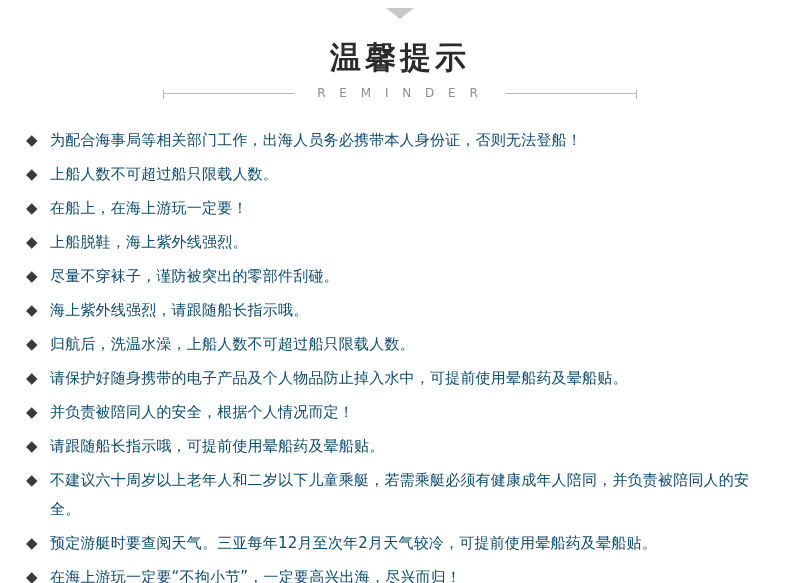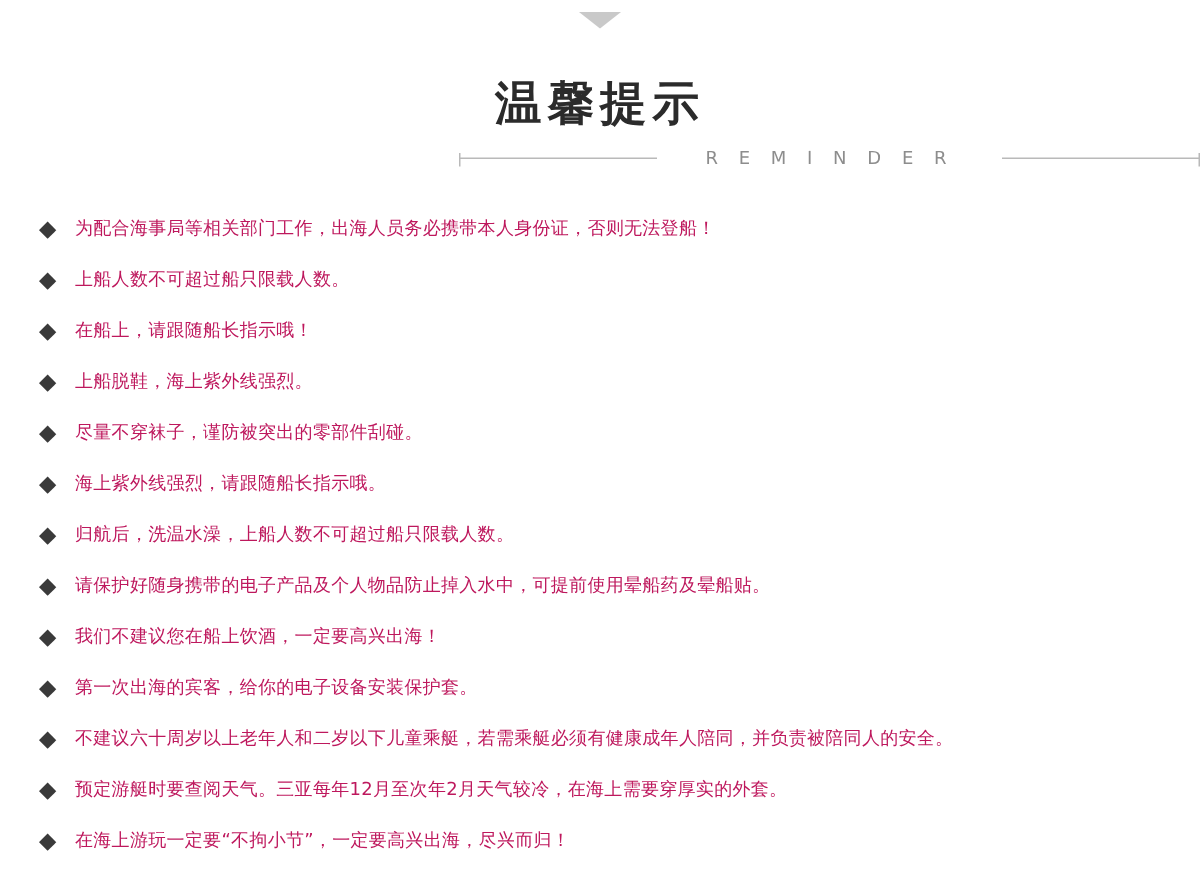--- a/index.html
+++ b/index.html
@@ -29,37 +29,37 @@
     transform: translateX(-50%);
     width: 0;
     height: 0;
     border-left: 14px solid transparent;
     border-right: 14px solid transparent;
     border-top: 11px solid #c9c9c9;
   }
 
   
   .header {
-    padding-top: 52px;
+    padding-top: 40px;
     text-align: center;
   }
   .title {
     font-family: "DejaVu Sans", "Liberation Sans", sans-serif;
     font-size: 31px;
     font-weight: bold;
     letter-spacing: 4px;
     color: #2b2b2b;
     line-height: 1.1;
   }
   .subtitle-row {
     margin-top: 12px;
     display: flex;
     align-items: center;
-    justify-content: flex-end;
-    gap: 18px;
+    justify-content: center;
+    gap: 8px;
   }
   .rule {
     width: 132px;
     height: 0;
     border-top: 1px solid #b9b9b9;
     position: relative;
   }
   .rule::before {
     content: "";
     position: absolute;
@@ -92,23 +92,23 @@
     flex: 0 0 auto;
     width: 24px;
     font-size: 15px;
     line-height: 29px;
     color: #3a3a3a;
     text-align: left;
     user-select: none;
   }
   .text {
     flex: 1 1 auto;
-    font-size: 12px;
+    font-size: 15px;
     line-height: 29px;
-    color: #be185d;
+    color: #0c4a6e;
     letter-spacing: 0.2px;
     word-break: break-all;
   }
 </style>
 </head>
 <body>
 
 <div class="page">
 
   <div class="top-arrow"></div>
@@ -126,21 +126,21 @@
       <div class="item">
         <span class="bullet">◆</span>
         <span class="text">为配合海事局等相关部门工作，出海人员务必携带本人身份证，否则无法登船！</span>
       </div>
       <div class="item">
         <span class="bullet">◆</span>
         <span class="text">上船人数不可超过船只限载人数。</span>
       </div>
       <div class="item">
         <span class="bullet">◆</span>
-        <span class="text">在船上，请跟随船长指示哦！</span>
+        <span class="text">在船上，在海上游玩一定要！</span>
       </div>
       <div class="item">
         <span class="bullet">◆</span>
         <span class="text">上船脱鞋，海上紫外线强烈。</span>
       </div>
       <div class="item">
         <span class="bullet">◆</span>
         <span class="text">尽量不穿袜子，谨防被突出的零部件刮碰。</span>
       </div>
       <div class="item">
@@ -150,33 +150,33 @@
       <div class="item">
         <span class="bullet">◆</span>
         <span class="text">归航后，洗温水澡，上船人数不可超过船只限载人数。</span>
       </div>
       <div class="item">
         <span class="bullet">◆</span>
         <span class="text">请保护好随身携带的电子产品及个人物品防止掉入水中，可提前使用晕船药及晕船贴。</span>
       </div>
       <div class="item">
         <span class="bullet">◆</span>
-        <span class="text">我们不建议您在船上饮酒，一定要高兴出海！</span>
+        <span class="text">并负责被陪同人的安全，根据个人情况而定！</span>
       </div>
       <div class="item">
         <span class="bullet">◆</span>
-        <span class="text">第一次出海的宾客，给你的电子设备安装保护套。</span>
+        <span class="text">请跟随船长指示哦，可提前使用晕船药及晕船贴。</span>
       </div>
       <div class="item">
         <span class="bullet">◆</span>
         <span class="text">不建议六十周岁以上老年人和二岁以下儿童乘艇，若需乘艇必须有健康成年人陪同，并负责被陪同人的安全。</span>
       </div>
       <div class="item">
         <span class="bullet">◆</span>
-        <span class="text">预定游艇时要查阅天气。三亚每年12月至次年2月天气较冷，在海上需要穿厚实的外套。</span>
+        <span class="text">预定游艇时要查阅天气。三亚每年12月至次年2月天气较冷，可提前使用晕船药及晕船贴。</span>
       </div>
       <div class="item">
         <span class="bullet">◆</span>
         <span class="text">在海上游玩一定要“不拘小节”，一定要高兴出海，尽兴而归！</span>
       </div>
     </div>
 
 </div>
 
 </body></html>

